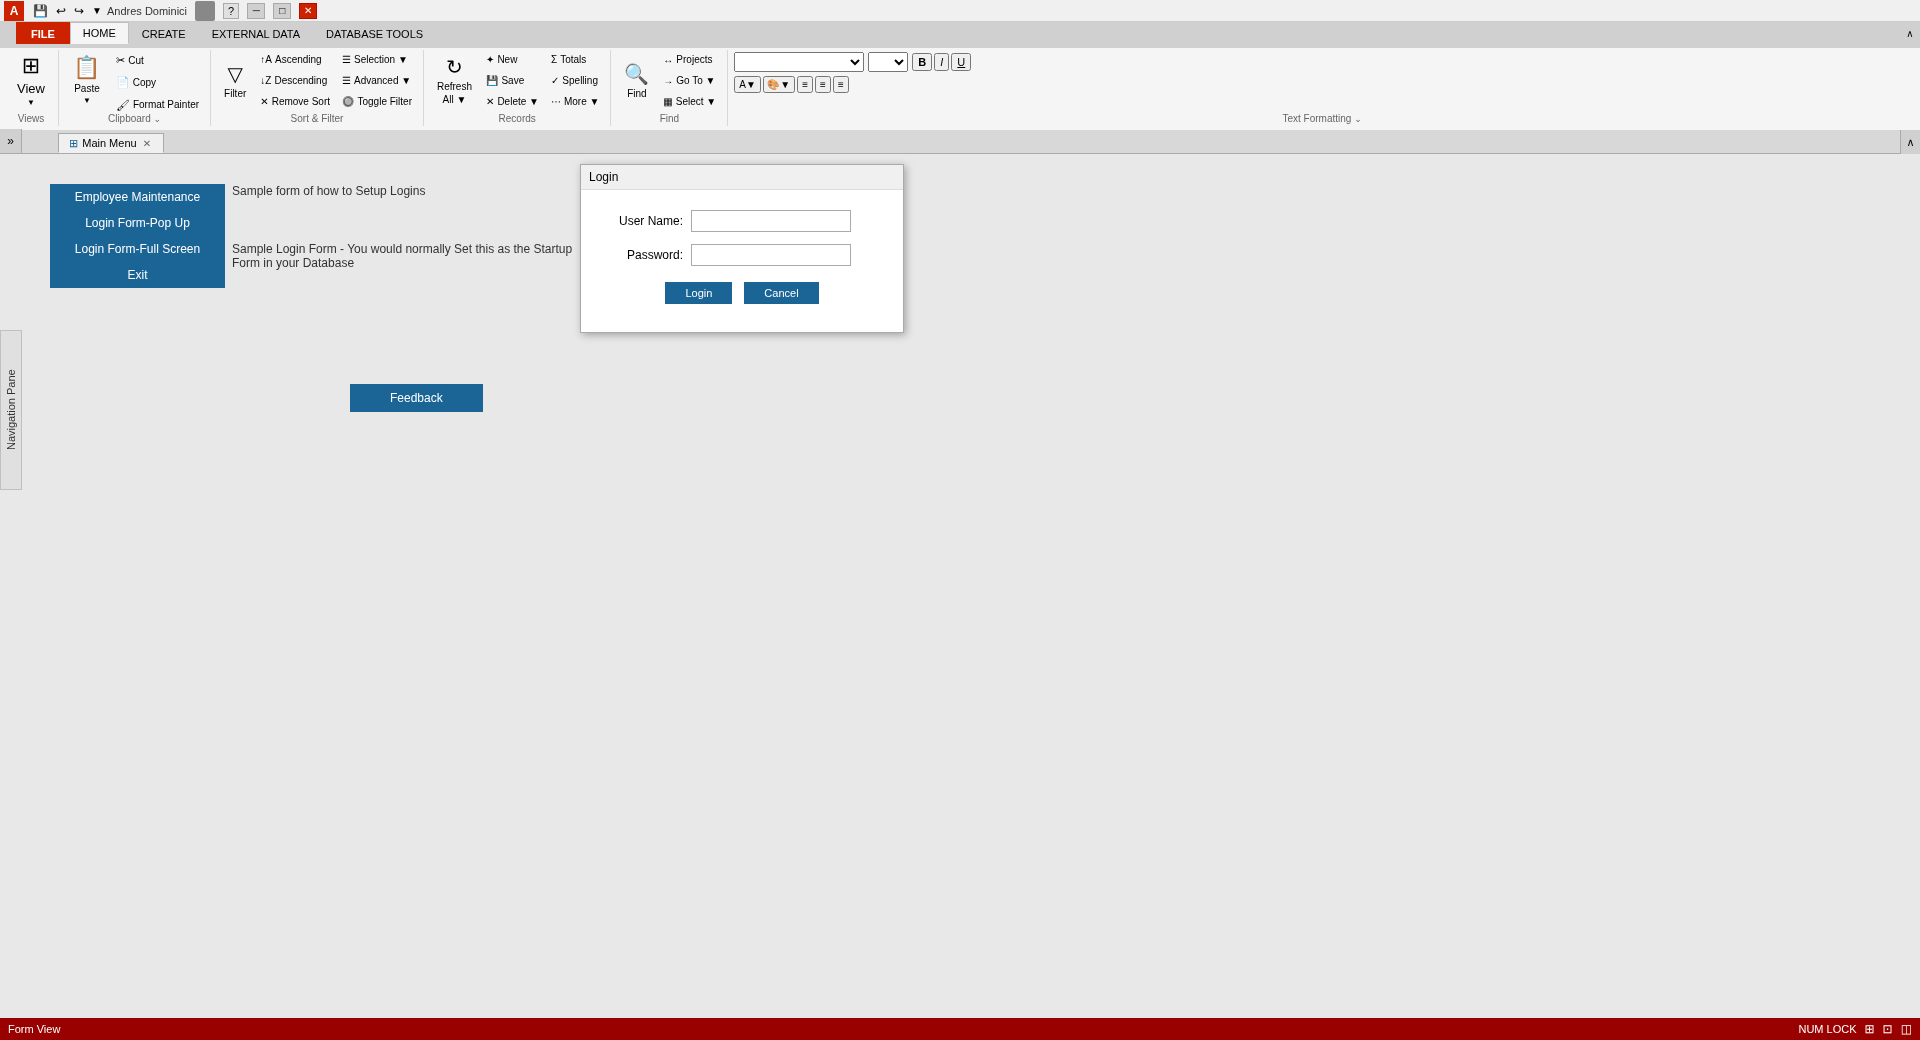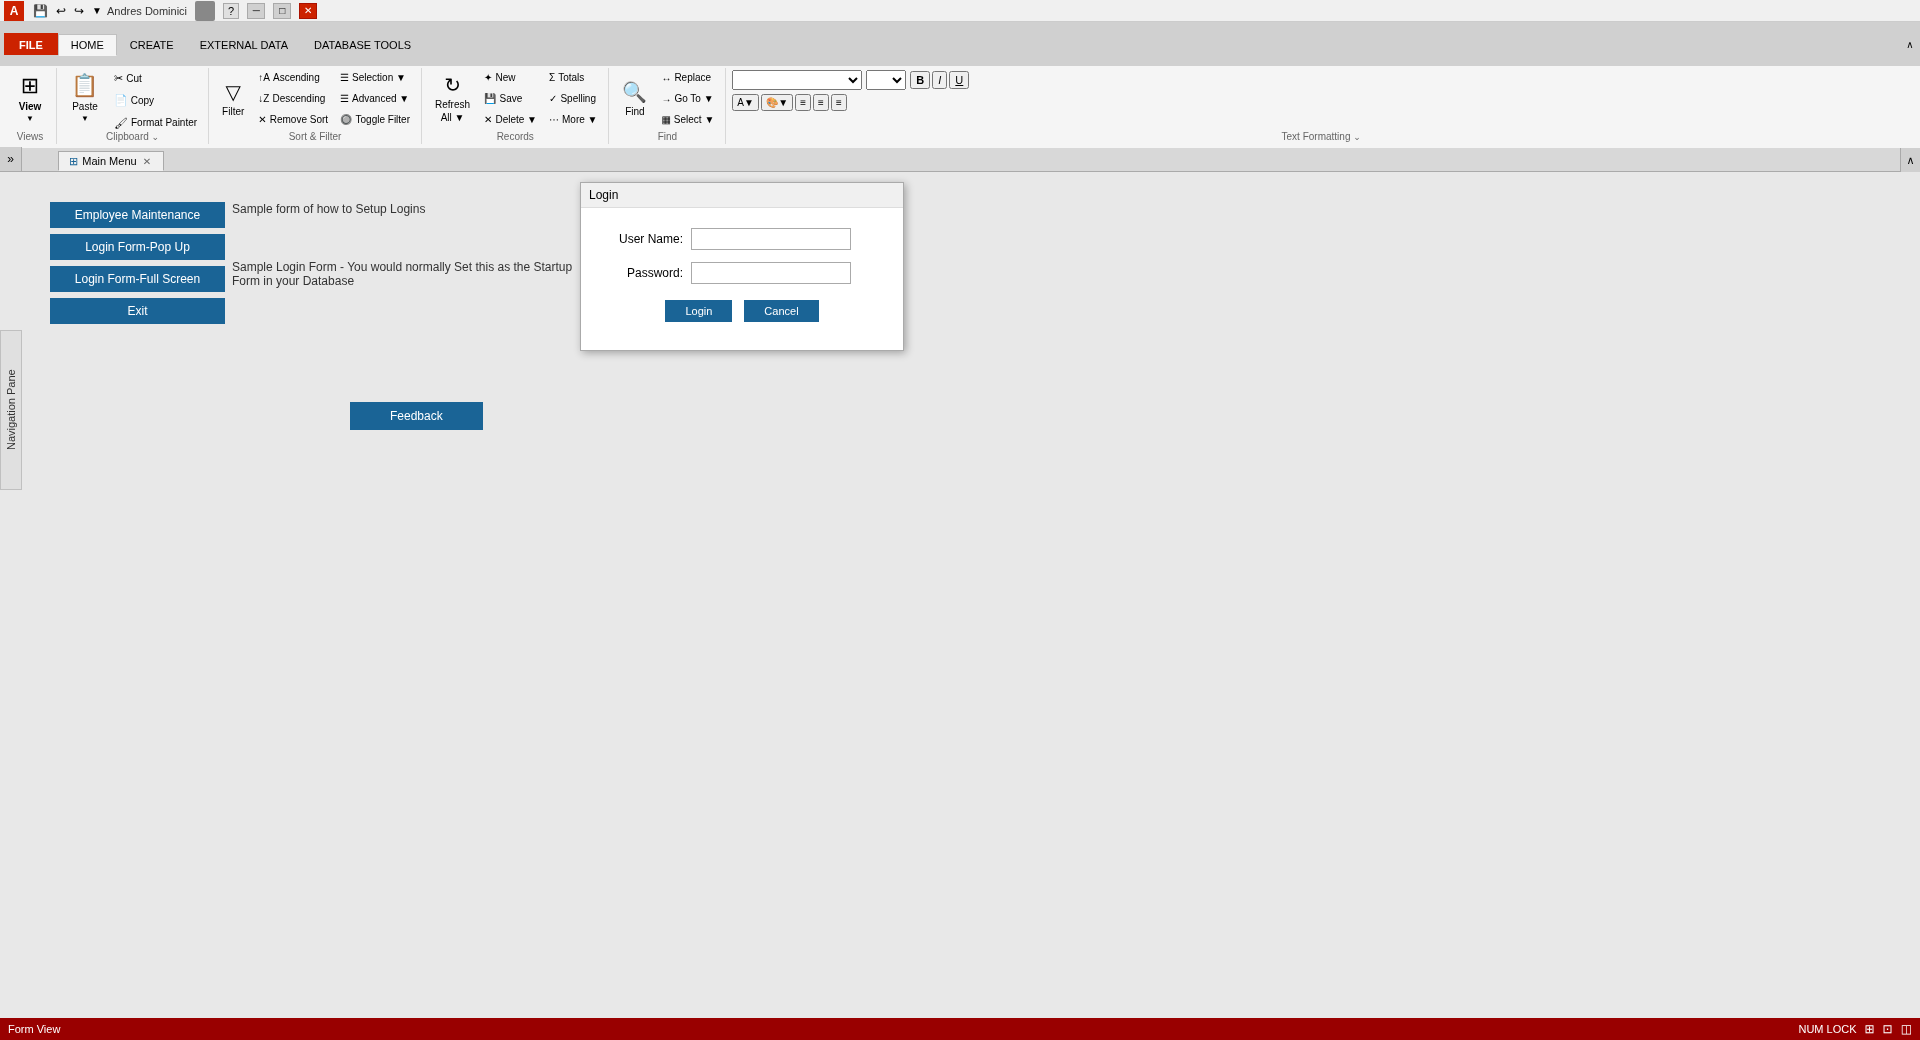--- a/index.html
+++ b/index.html
@@ -2,23 +2,23 @@
 <html><head>
   <meta charset="utf-8">
   <style>
     * { box-sizing: border-box; margin: 0; padding: 0; }
     body { font-family: 'Segoe UI', Arial, sans-serif; font-size: 11px; background: #f0f0f0; overflow: hidden; width: 1920px; height: 1040px; }
 
     
     .ribbon-tabs {
       display: flex;
       background: #d0d0d0;
-      height: 44px;
-      align-items: center;
-      padding-left: 4px;
+      height: 26px;
+      align-items: flex-start;
+      padding-left: 16px;
     }
     .ribbon-tab {
       padding: 3px 12px;
       font-size: 11px;
       cursor: pointer;
       height: 22px;
       display: flex;
       align-items: center;
       border: 1px solid transparent;
       border-bottom: none;
@@ -187,21 +187,20 @@
       min-height: 600px;
     }
 
     
     .left-panel {
       position: absolute;
       left: 50px;
       top: 30px;
       display: flex;
       flex-direction: column;
-      gap: 6px;
     }
     .main-btn {
       background: #1a6496;
       color: white;
       border: none;
       padding: 6px 16px;
       width: 175px;
       text-align: center;
       cursor: pointer;
       font-size: 12px;
@@ -372,21 +371,21 @@
       <div style="flex:1;"></div>
       <div style="width:20px;height:22px;display:flex;align-items:center;justify-content:center;cursor:pointer;font-size:10px;">∧</div>
     </div>
 
     <div class="ribbon-content">
 
       <div class="ribbon-group">
         <div class="ribbon-group-content">
           <div class="ribbon-btn-large">
             <span style="font-size:22px;">⊞</span>
-            <span style="font-size:10px;font-weight:bold;">View</span>
+            <span style="font-size:13px;">View</span>
             <span style="font-size:8px;">▼</span>
           </div>
         </div>
         <div class="ribbon-group-label">Views</div>
       </div>
 
       <div class="ribbon-group">
         <div class="ribbon-group-content" style="gap:2px;">
           <div class="ribbon-btn-large" style="min-width:44px;">
             <span style="font-size:22px;">📋</span>
@@ -490,21 +489,21 @@
 
       <div class="ribbon-group">
         <div class="ribbon-group-content" style="gap:2px;">
           <div class="ribbon-btn-large" style="min-width:38px;">
             <span style="font-size:20px;">🔍</span>
             <span style="font-size:10px;">Find</span>
           </div>
           <div class="ribbon-col" style="gap:1px;">
             <div class="ribbon-btn-small">
               <span style="font-size:10px;">↔</span>
-              <span>Replace</span>
+              <span>Projects</span>
             </div>
             <div class="ribbon-btn-small">
               <span style="font-size:10px;">→</span>
               <span>Go To ▼</span>
             </div>
             <div class="ribbon-btn-small">
               <span style="font-size:10px;">▦</span>
               <span>Select ▼</span>
             </div>
           </div>

